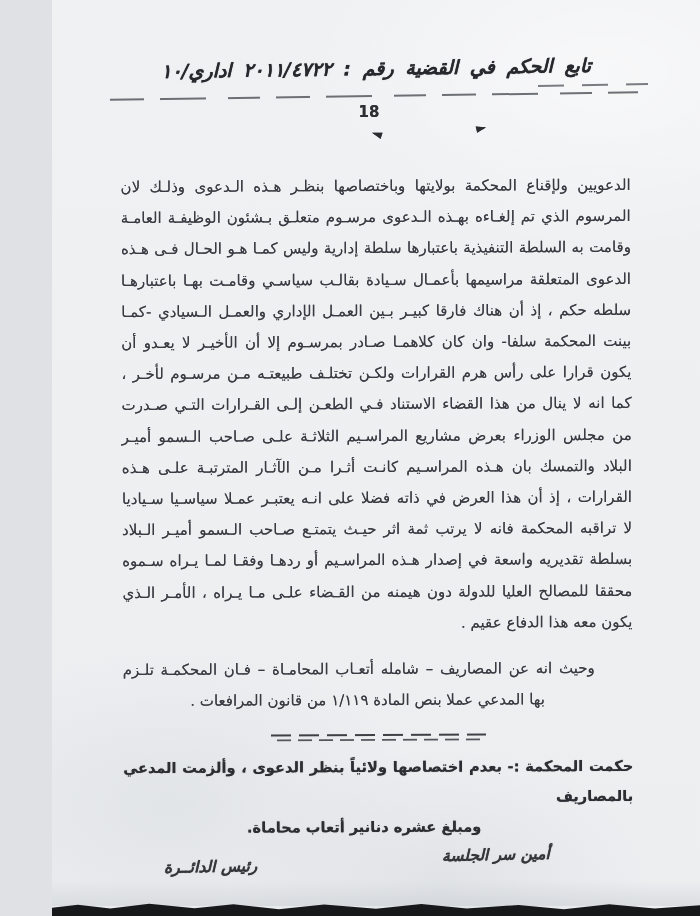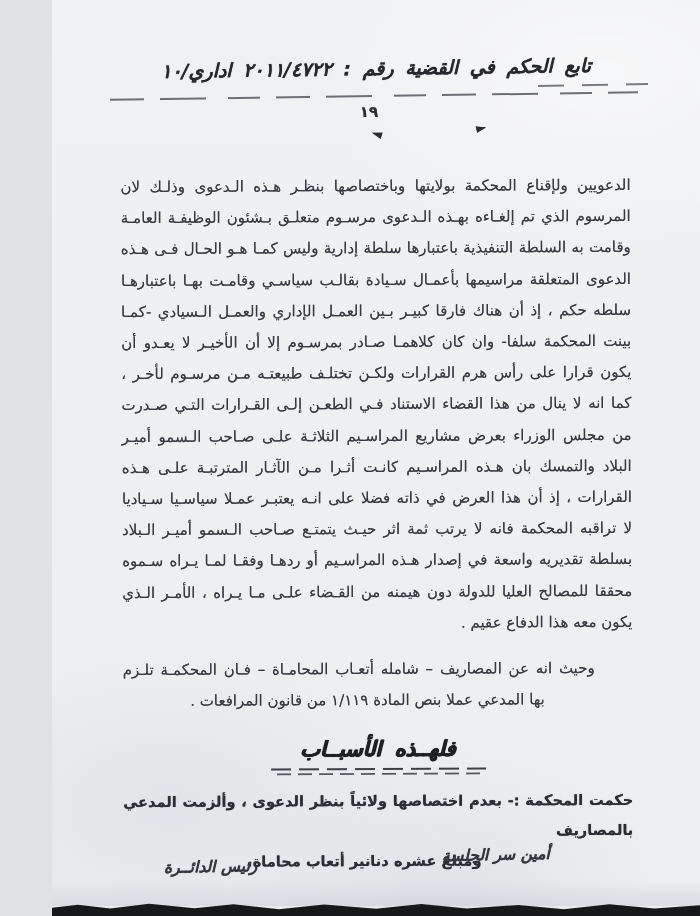--- a/index.html
+++ b/index.html
@@ -125,21 +125,21 @@
 <body>
 
 <div class="page">
 
   <div class="header">
     <span>تابع الحكم في القضية رقم : ٢٠١١/٤٧٢٢ اداري/١٠</span>
   </div>
   <div class="header-underline"></div>
   <div class="header-underline-short"></div>
 
-  <div class="page-number">١٩</div>
+  <div class="page-number">18</div>
 
   <div class="arrow-marks">
     <span class="arrow arrow-left">◄</span>
     <span class="arrow arrow-right">►</span>
   </div>
 
   <div class="body-text">
     <div class="para para1">
         <div class="line">الدعويين ولإقناع المحكمة بولايتها وباختصاصها بنظـر هـذه الـدعوى وذلـك لان</div>
         <div class="line">المرسوم الذي تم إلغـاءه بهـذه الـدعوى مرسـوم متعلـق بـشئون الوظيفـة العامـة</div>
@@ -157,21 +157,20 @@
         <div class="line">محققا للمصالح العليا للدولة دون هيمنه من القـضاء علـى مـا يـراه ، الأمـر الـذي</div>
         <div class="line">يكون معه هذا الدفاع عقيم .</div>
       </div>
 
     <div class="para para2">
         <div class="line">وحيث انه عن المصاريف – شامله أتعـاب المحامـاة – فـان المحكمـة تلـزم</div>
         <div class="line">بها المدعي عملا بنص المادة ١/١١٩ من قانون المرافعات .</div>
       </div>
 
     <div class="ruling-heading">
-      <span class="heading-text">فلهــذه الأسبــاب</span>
       <div class="heading-underline"></div>
     </div>
 
     <div class="para verdict">
         <div class="line">حكمت المحكمة :- بعدم اختصاصها ولائياً بنظر الدعوى ، وألزمت المدعي بالمصاريف</div>
         <div class="line">ومبلغ عشره دنانير أتعاب محاماة.</div>
       </div>
   </div>
 
   <div class="signature sig-right">أمين سر الجلسة</div>

